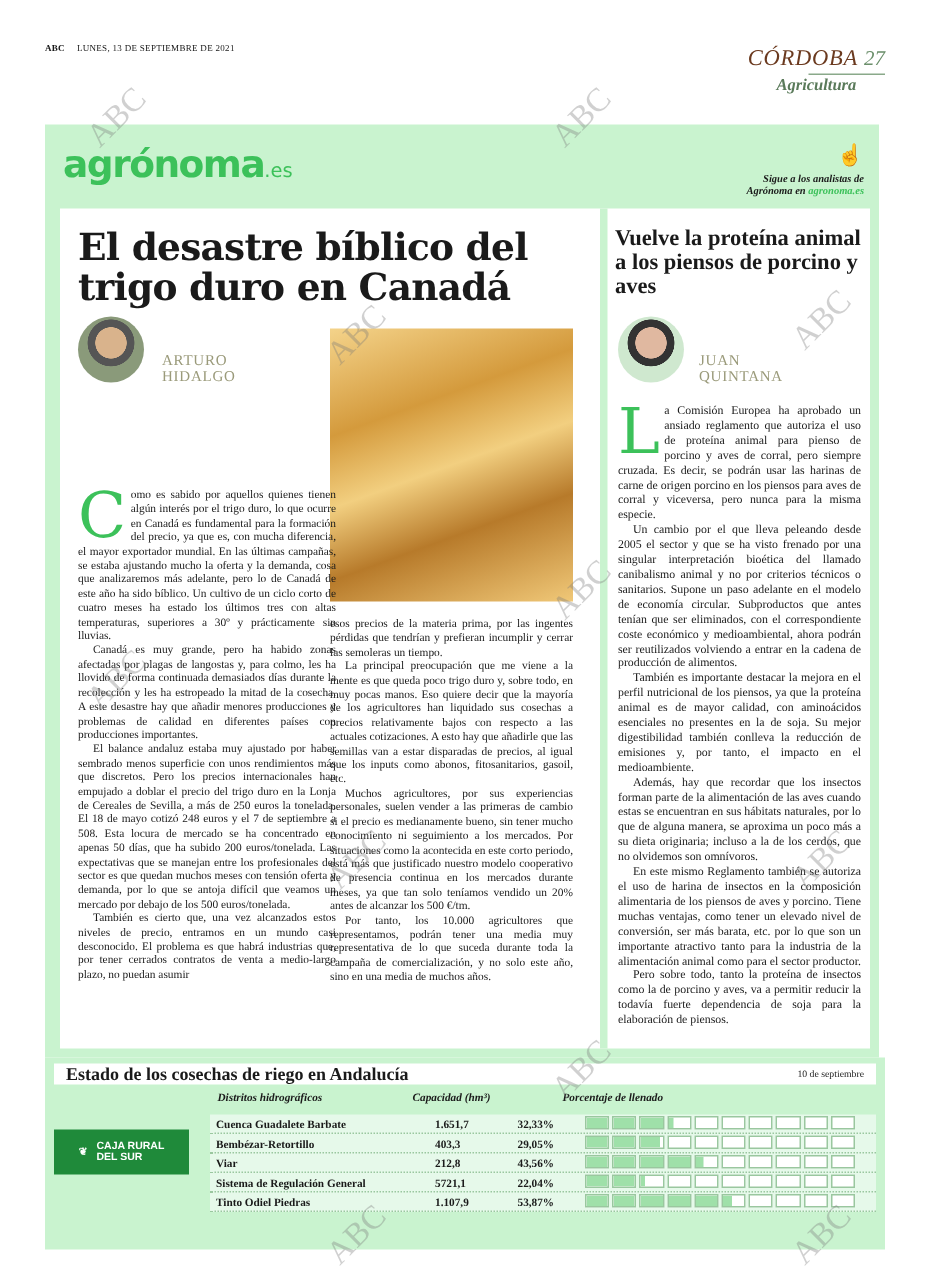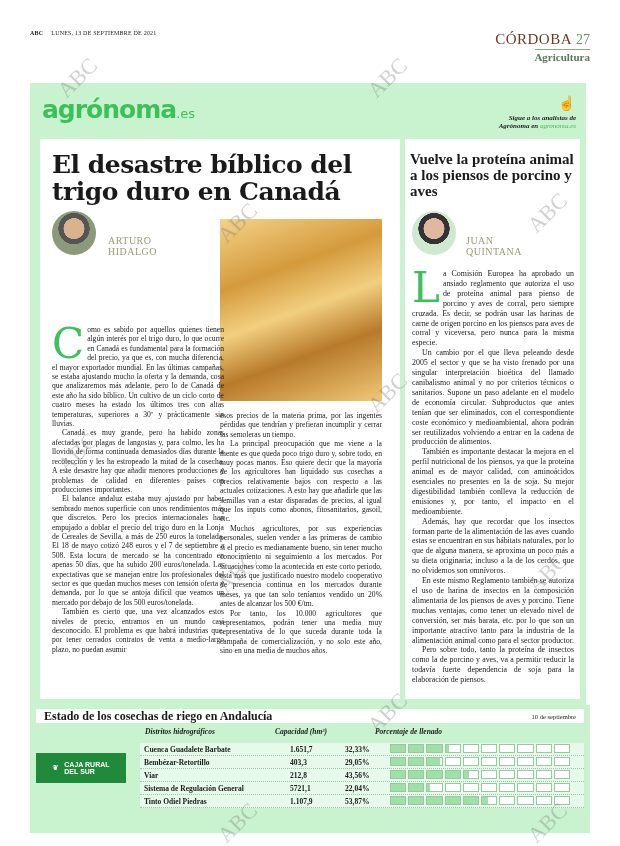--- a/index.html
+++ b/index.html
@@ -1,29 +1,29 @@
 <!DOCTYPE html>
 <html><head>
 <meta charset="utf-8">
 <style>
   html,body{margin:0;padding:0;background:#fff;}
   body{width:620px;height:846px;position:relative;overflow:hidden;font-family:"DejaVu Serif",serif;color:#1a1a1a;}
   .topbar{position:absolute;left:30px;top:30px;font-size:6px;font-family:"Liberation Serif",serif;letter-spacing:.2px;}
   .topbar b{font-weight:bold;margin-right:8px;}
-  .section{position:absolute;right:30px;top:30px;text-align:right;font-family:"Liberation Serif",serif;}
+  .section{position:absolute;right:30px;top:30px;text-align:center;font-family:"Liberation Serif",serif;font-style:italic;}
   .section .city{font-size:15px;color:#6b3a1f;letter-spacing:.5px;}
   .section .pg{font-size:14px;color:#6b8f6b;margin-left:4px;}
   .section .rule{border-top:1px solid #8aa98a;margin:1px 0 1px 40px;}
   .section .sub{font-size:11px;color:#5a7a5a;font-weight:bold;}
   .panel{position:absolute;left:30px;top:83px;width:556px;height:622px;background:#c9f3cf;}
   .logo{position:absolute;left:12px;top:12px;font-family:"DejaVu Sans",sans-serif;font-weight:bold;font-size:25px;color:#3cc15a;letter-spacing:-1px;}
   .logo .es{font-size:13px;font-weight:normal;letter-spacing:0;}
   .follow{position:absolute;right:10px;top:12px;text-align:right;font-size:7px;font-style:italic;font-weight:bold;font-family:"Liberation Serif",serif;}
   .follow .hand{font-size:14px;font-style:normal;display:block;margin-bottom:2px;}
-  .follow .link{color:#3cc15a;font-weight:normal;}
+  .follow .link{color:#3cc15a;font-weight:bold;}
   .card{position:absolute;left:10px;top:56px;width:540px;height:560px;background:#fff;}
   .title1{position:absolute;left:12px;top:12px;font-family:"DejaVu Serif",serif;font-weight:bold;font-size:25px;line-height:27px;width:330px;letter-spacing:-.5px;}
   .avatar{position:absolute;border-radius:50%;background:radial-gradient(circle at 50% 40%,#d9b38c 0 30%,#555 31% 45%,#8a9a7a 46%);}
   .auth{position:absolute;font-family:"Liberation Serif",serif;font-size:10px;color:#9a9a7a;letter-spacing:.5px;line-height:11px;}
   .quote{position:absolute;left:12px;top:126px;width:170px;font-size:9.6px;line-height:11px;font-family:"Liberation Serif",serif;}
   .photo{position:absolute;left:180px;top:80px;width:162px;height:182px;background:linear-gradient(160deg,#f4d38a 0%,#d49a3c 30%,#f2cf80 50%,#b77a2a 70%,#f0c878 100%);}
   .body{position:absolute;font-family:"Liberation Serif",serif;font-size:7.6px;line-height:9.4px;text-align:justify;}
   .body p{margin:0;text-indent:10px;}
   .body p.first{text-indent:0;}
   .drop{float:left;font-size:42px;line-height:34px;color:#3cc15a;margin:2px 3px 0 0;font-family:"DejaVu Serif",serif;}

